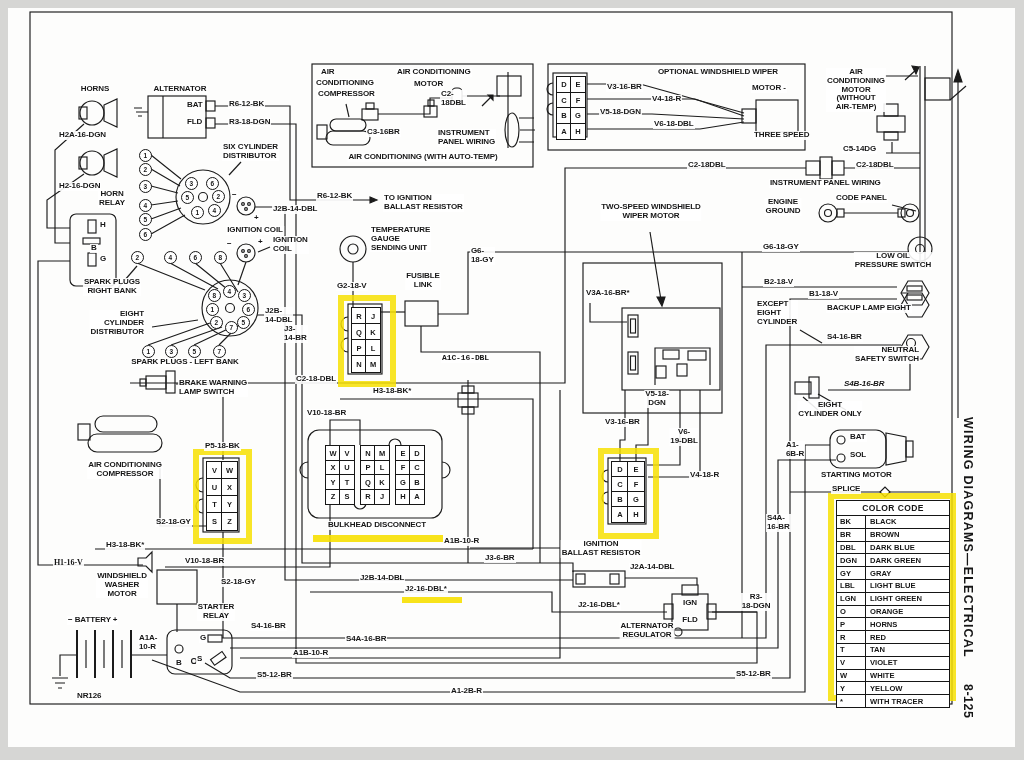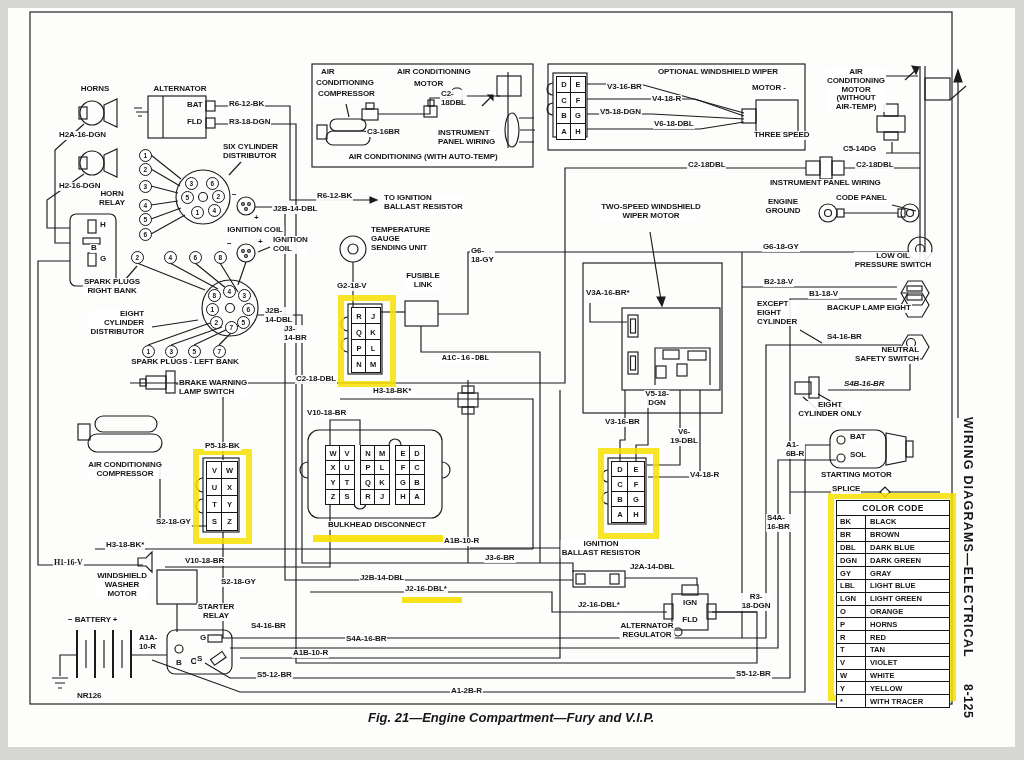--- a/index.html
+++ b/index.html
@@ -627,16 +627,15 @@
       <div class="pin" style="left: 207.8px; top: 288.8px;">8</div>
       <div class="pin" style="left: 222.8px; top: 284.8px;">4</div>
       <div class="pin" style="left: 237.8px; top: 288.8px;">3</div>
       <div class="pin" style="left: 205.8px; top: 302.8px;">1</div>
       <div class="pin" style="left: 241.8px; top: 302.8px;">6</div>
       <div class="pin" style="left: 209.8px; top: 315.8px;">2</div>
       <div class="pin" style="left: 224.8px; top: 320.8px;">7</div>
       <div class="pin" style="left: 236.8px; top: 315.8px;">5</div>
     </div>
 
-  <div id="caption">Fig. 21—Engine Compartment—Fury and V.I.P.</div>
   <div id="vtext">WIRING DIAGRAMS—ELECTRICAL</div>
   <div id="vpage">8-125</div>
 </div>
 
 </body></html>

